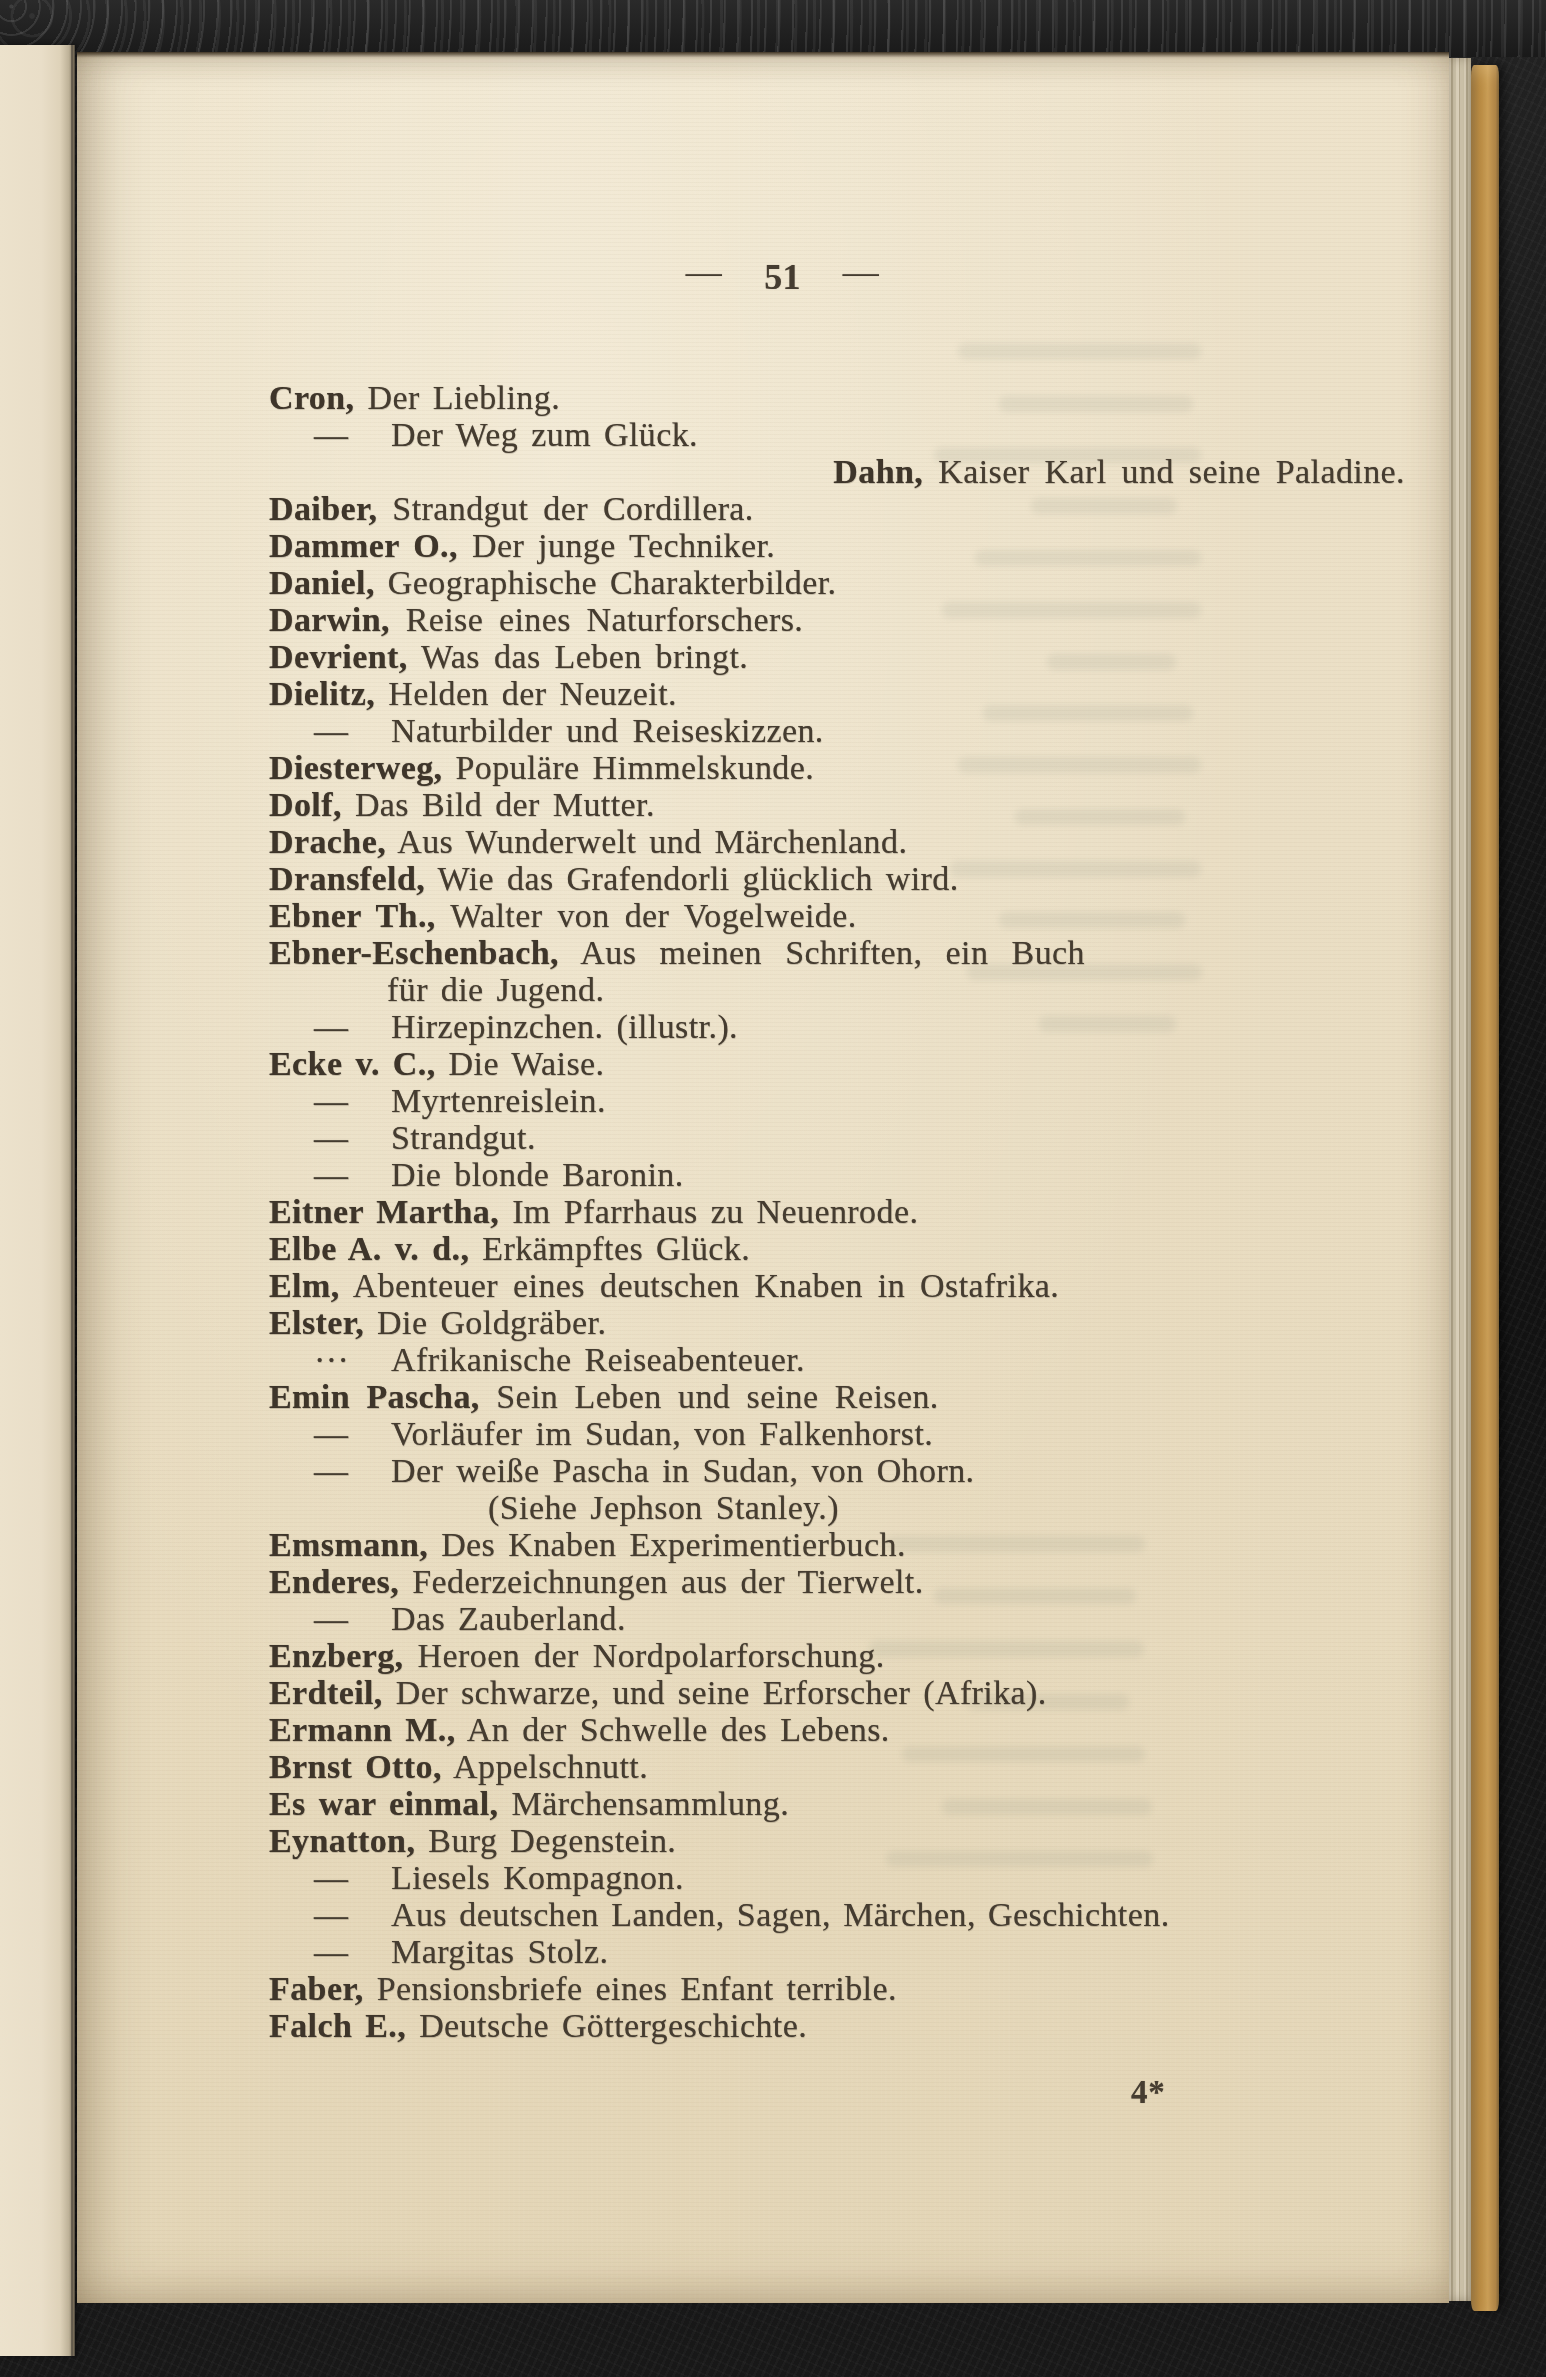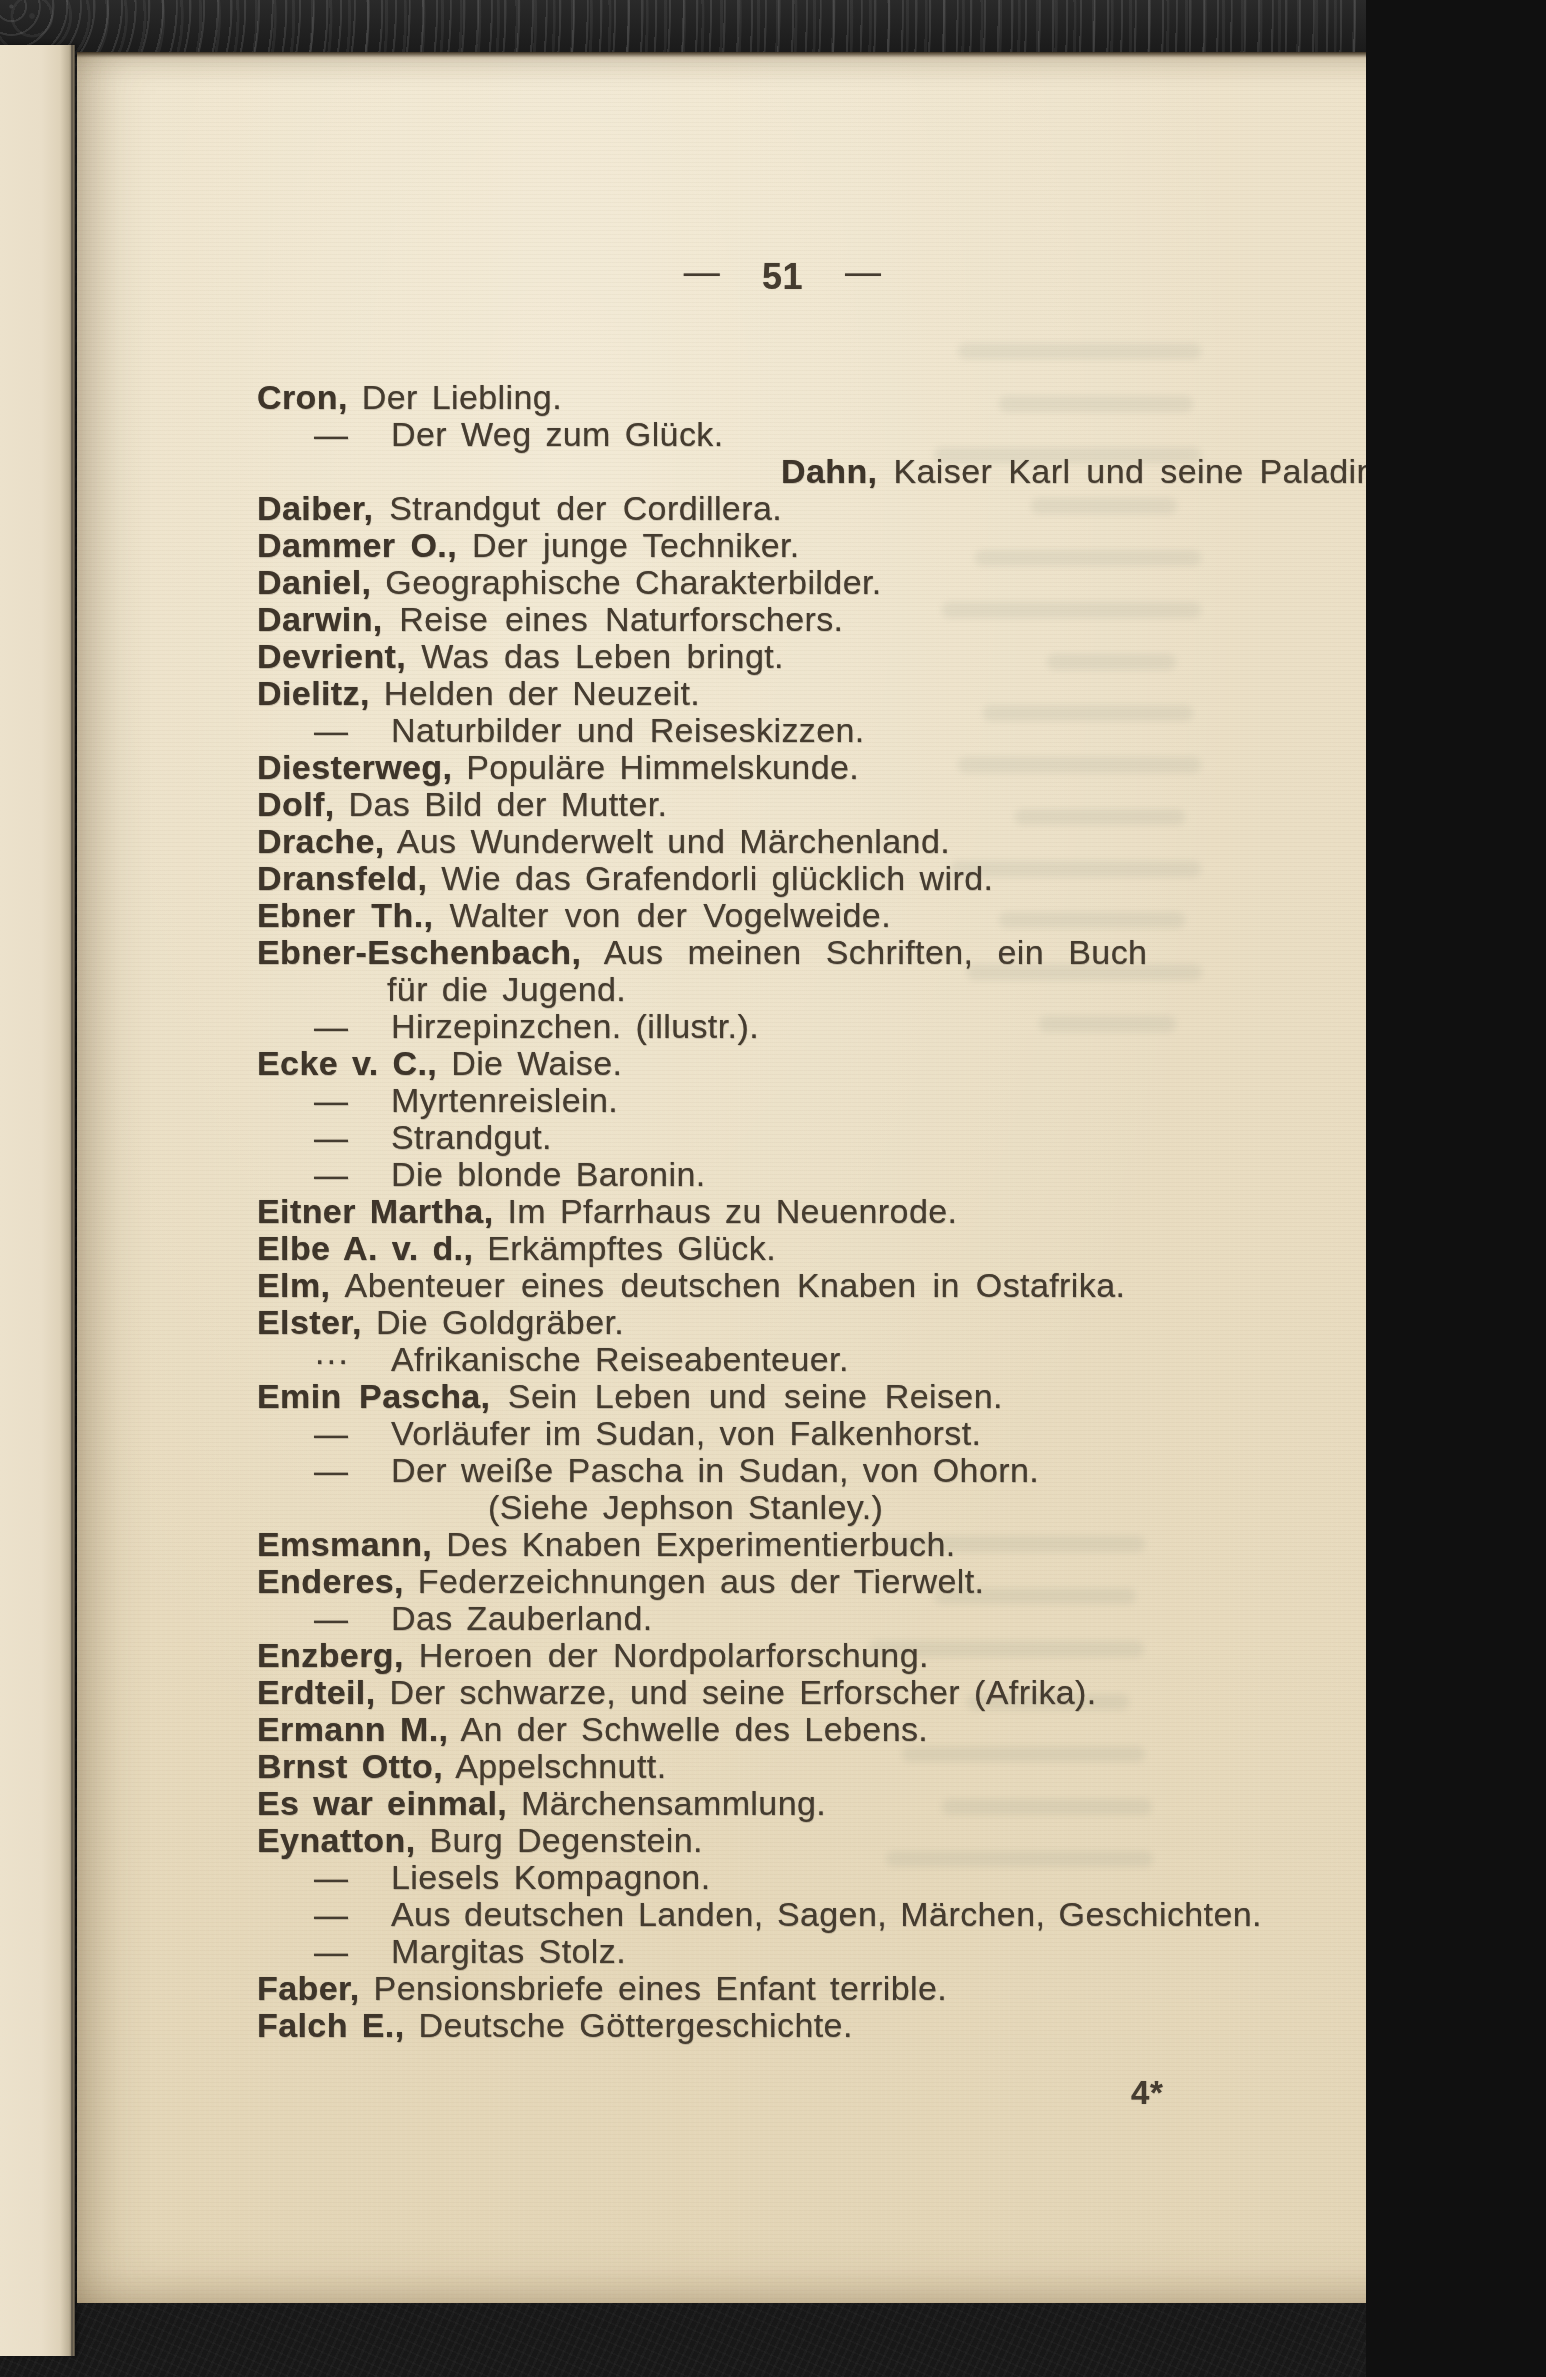--- a/index.html
+++ b/index.html
@@ -1,24 +1,24 @@
 <!DOCTYPE html>
 <html style="font-size:13px"><head>
 <meta charset="utf-8">
 <style>
   html,body{margin:0;padding:0;background:#101010;}
   .stage{
-    position:relative;width:1366px;height:2377px;overflow:hidden;
+    position:relative;width:1546px;height:2377px;overflow:hidden;
     background:
       repeating-linear-gradient(115deg, rgba(255,255,255,0.028) 0 2.4px, rgba(0,0,0,0) 2.4px 7.3px),
       repeating-linear-gradient(24deg, rgba(255,255,255,0.02) 0 1.6px, rgba(0,0,0,0) 1.6px 9px),
       radial-gradient(circle at 18% 2%, #262626 0%, rgba(0,0,0,0) 22%),
       radial-gradient(circle at 85% 3%, #242424 0%, rgba(0,0,0,0) 25%),
       linear-gradient(180deg,#1d1d1d 0%,#161616 12%,#121212 55%,#181818 100%);
-    font-family:Liberation Sans, sans-serif;
+    font-family:Liberation Serif, serif;
   }
   
   .cover-top{
     position:absolute;left:0;top:0;width:1546px;height:57px;
     background:
       repeating-radial-gradient(circle at 11.3px 6.5px, rgba(255,255,255,0.10) 0 1.6px, rgba(0,0,0,0) 2.4px 13.7px),
       repeating-radial-gradient(circle at 32px 16px, rgba(255,255,255,0.06) 0 2.4px, rgba(0,0,0,0) 3.2px 18.6px),
       linear-gradient(180deg,#2a2a2a,#191919);
   }
   
@@ -75,21 +75,21 @@
   }
   .header .num{font-weight:700;margin:0 42px;}
   .header .hd{position:relative;top:-4.9px;font-weight:400;}
   .entries{
     position:absolute;left:180px;top:327px;width:1148px;
     font-size:34px;line-height:37px;color:#453c30;
     letter-spacing:0.012em;word-spacing:0.12em;white-space:nowrap;
     text-shadow:0 0 0.8px rgba(66,56,44,0.55), 0.5px 0.5px 0 rgba(66,56,44,0.18);
   }
   .line{height:37px;}
-  .author{font-weight:700;color:#3e352a;}
+  .author{font-weight:700;color:#3e352a;margin-left:12px;}
   .t-dash{padding-left:57px;}
   .ditto{display:inline-block;width:37px;margin-right:40px;text-align:left;}
   .t-cont{padding-left:130px;}
   .t-note{padding-left:231px;}
   .footer-mark{
     position:absolute;left:1054px;top:2022px;
     font-size:33px;font-weight:700;color:#463d31;
     text-shadow:0 0 0.8px rgba(66,56,44,0.55);
     letter-spacing:0.02em;
   }

